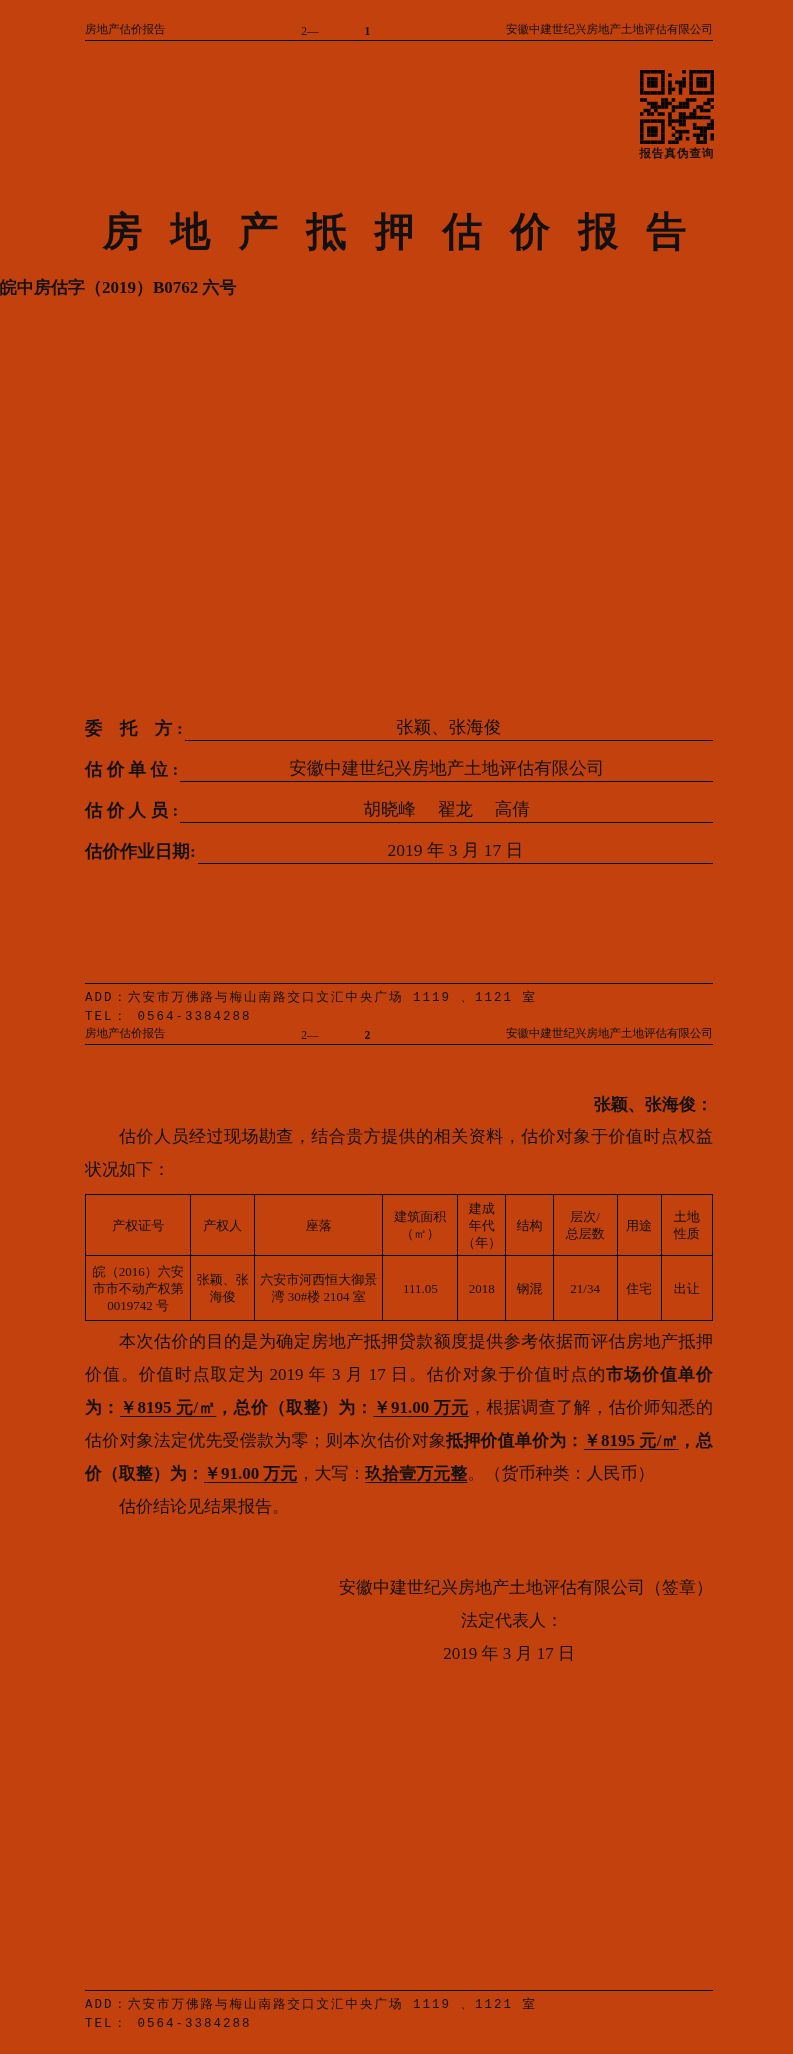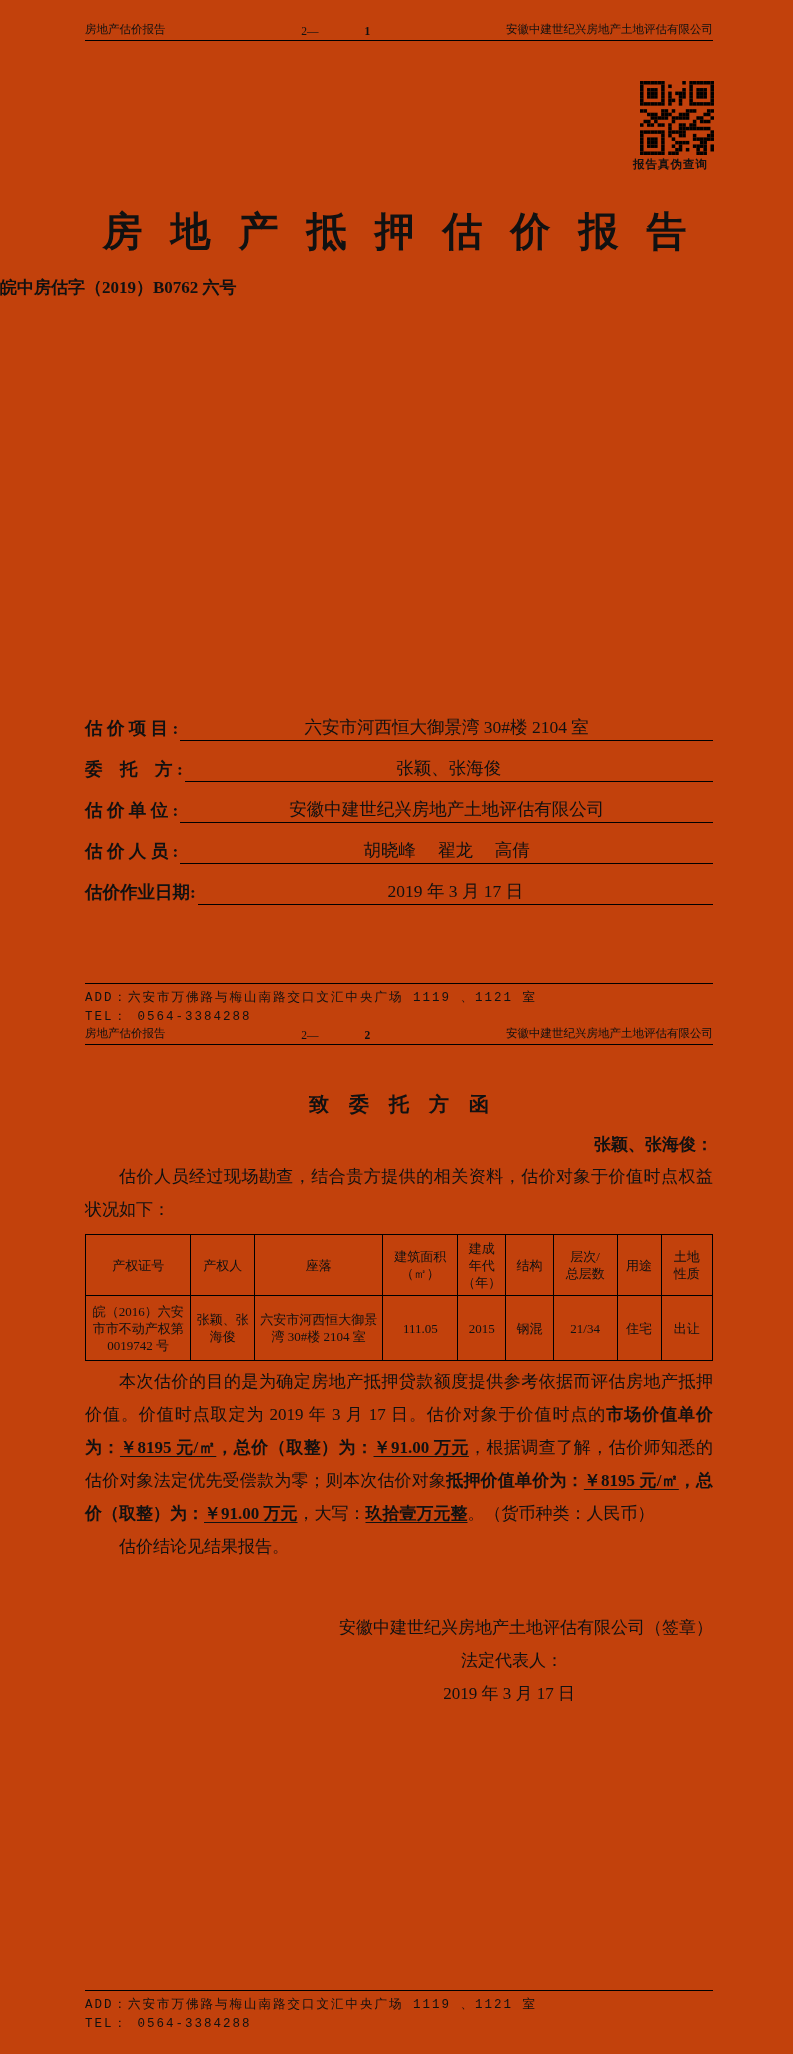--- a/index.html
+++ b/index.html
@@ -9,21 +9,21 @@
   
   .hdr{position:absolute;left:85px;right:80px;display:flex;justify-content:space-between;align-items:flex-end;
        font-size:11.5px;border-bottom:1.6px solid #000;padding-bottom:3px;}
   #hdr1{top:22px}
   #hdr2{top:1026px}
   .hdr-center{display:flex;align-items:flex-end;}
   .hdr-dash{margin-right:46px;}
   .hdr-pg{font-weight:bold;}
 
   
-  .qr-wrap{position:absolute;top:81px;right:72px;width:88px;text-align:left;}
+  .qr-wrap{position:absolute;top:70px;right:72px;width:88px;text-align:center;}
   .qr-wrap svg{width:84px;height:74px;display:block;margin:0 auto;}
   .qr-label{font-size:11.5px;font-weight:bold;letter-spacing:1px;margin-top:2px;white-space:nowrap;}
 
   
   #title{position:absolute;top:204px;left:0;right:0;text-align:center;
          font-size:40px;font-weight:bold;letter-spacing:4px;word-spacing:10px;white-space:nowrap;}
   #subtitle{position:absolute;top:276px;left:0;right:0;text-align:left;font-size:17px;font-weight:bold;}
 
   #form{position:absolute;top:700px;left:85px;right:80px;}
   .frow{display:flex;align-items:flex-end;height:41px;font-size:17.5px;}
@@ -300,24 +300,20 @@
         <rect x="72" y="80" width="4" height="4" fill="#000"></rect>
       </svg>
     <div class="qr-label">报告真伪查询</div>
   </div>
 
   <div id="title">房 地 产 抵 押 估 价 报 告</div>
   <div id="subtitle">皖中房估字（2019）B0762 六号</div>
 
   <div id="form">
     <div class="frow">
-      <span class="flabel">估 价 项 目 :</span>
-      <span class="fvalue">六安市河西恒大御景湾 30#楼 2104 室</span>
-    </div>
-    <div class="frow">
       <span class="flabel">委　托　方 :</span>
       <span class="fvalue">张颖、张海俊</span>
     </div>
     <div class="frow">
       <span class="flabel">估 价 单 位 :</span>
       <span class="fvalue">安徽中建世纪兴房地产土地评估有限公司</span>
     </div>
     <div class="frow">
       <span class="flabel">估 价 人 员 :</span>
       <span class="fvalue">胡晓峰　 翟龙　 高倩</span>
@@ -336,21 +332,20 @@
   <div class="hdr" id="hdr2">
     <span>房地产估价报告</span>
     <span class="hdr-center">
       <span class="hdr-dash">2—</span>
       <span class="hdr-pg">2</span>
     </span>
     <span>安徽中建世纪兴房地产土地评估有限公司</span>
   </div>
 
   <div id="letter">
-    <div class="ltitle">致　委　托　方　函</div>
     <div class="salut">张颖、张海俊：</div>
 
 
     <p><span>估价人员经过现场勘查，结合贵方提供的相关资料，估价对象于价值时点权益状况如下：</span></p>
 
     <table class="rights">
       <colgroup>
         <col class="c1">
           <col class="c2">
           <col class="c3">
@@ -376,21 +371,21 @@
 总层数</th>
         <th>用途</th>
         <th>土地
 性质</th>
       </tr>
       <tr>
         <td>皖（2016）六安市市不动产权第 0019742 号</td>
         <td>张颖、张海俊</td>
         <td>六安市河西恒大御景湾 30#楼 2104 室</td>
         <td>111.05</td>
-        <td>2015</td>
+        <td>2018</td>
         <td>钢混</td>
         <td>21/34</td>
         <td>住宅</td>
         <td>出让</td>
       </tr>
     </tbody>
       </table>
 
 
     <p><span>本次估价的目的是为确定房地产抵押贷款额度提供参考依据而评估房地产抵押价值。价值时点取定为 2019 年 3 月 17 日。估价对象于价值时点的</span><span class="b">市场价值单价为：</span><span class="bu">￥8195 元/㎡</span><span class="b">，总价（取整）为：</span><span class="bu">￥91.00 万元</span><span>，根据调查了解，估价师知悉的估价对象法定优先受偿款为零；则本次估价对象</span><span class="b">抵押价值单价为：</span><span class="bu">￥8195 元/㎡</span><span class="b">，总价（取整）为：</span><span class="bu">￥91.00 万元</span><span>，大写：</span><span class="bu">玖拾壹万元整</span><span>。（货币种类：人民币）</span></p>

